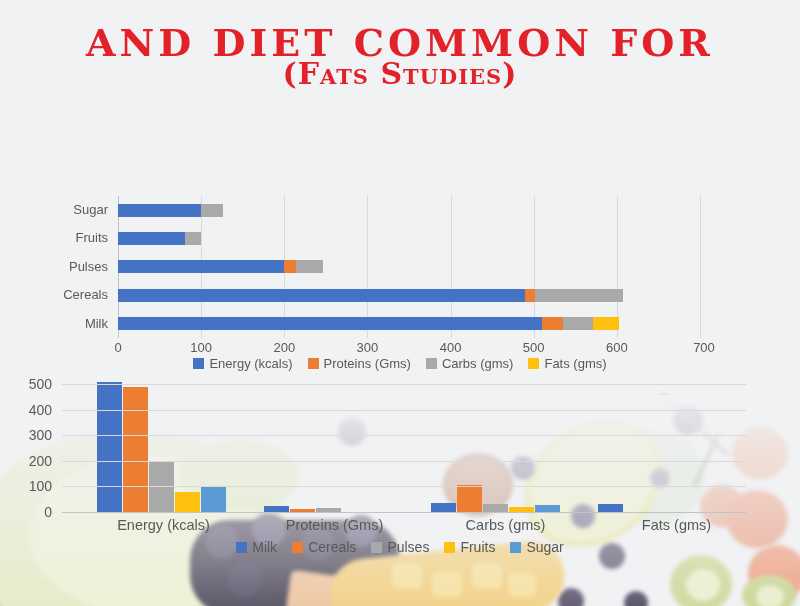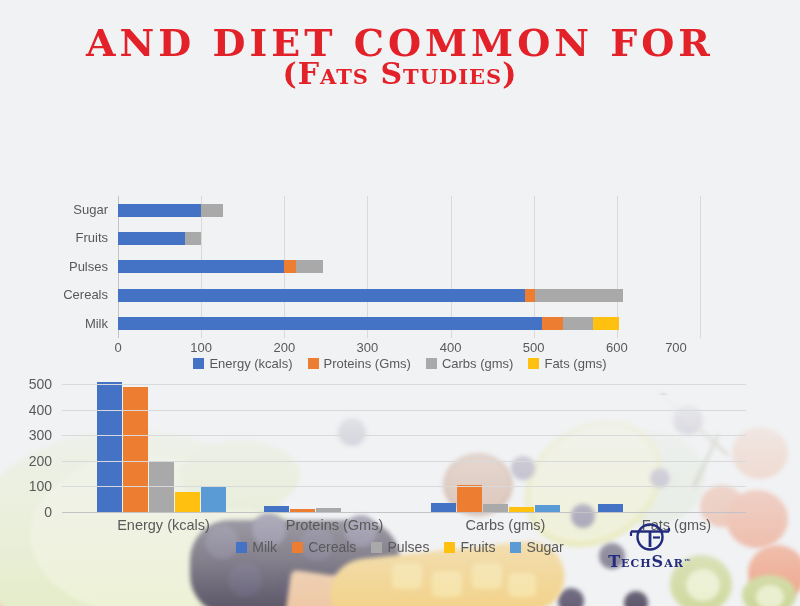--- a/index.html
+++ b/index.html
@@ -151,21 +151,21 @@
         <div class="hbar" style="left: 474.7px; width: 26.6px; top: 121.1px; background: rgb(255, 192, 16);"></div>
       </div>
     <div class="hticks" id="hticks">
         <div class="htick" style="left: 98px;">0</div>
         <div class="htick" style="left: 181.1px;">100</div>
         <div class="htick" style="left: 264.3px;">200</div>
         <div class="htick" style="left: 347.4px;">300</div>
         <div class="htick" style="left: 430.6px;">400</div>
         <div class="htick" style="left: 513.7px;">500</div>
         <div class="htick" style="left: 596.9px;">600</div>
-        <div class="htick" style="left: 656px;">700</div>
+        <div class="htick" style="left: 684px;">700</div>
       </div>
     <div class="legend hlegend" id="hlegend">
         <div class="item">
           <div class="sw" style="background: rgb(68, 114, 196);"></div>
           <div class="">Energy (kcals)</div>
         </div>
         <div class="item">
           <div class="sw" style="background: rgb(237, 125, 49);"></div>
           <div class="">Proteins (Gms)</div>
         </div>
@@ -249,25 +249,14 @@
           <div class="sw" style="background: rgb(255, 192, 16);"></div>
           <div class="">Fruits</div>
         </div>
         <div class="item">
           <div class="sw" style="background: rgb(91, 155, 213);"></div>
           <div class="">Sugar</div>
         </div>
       </div>
   </div>
 
-  <div class="logo">
-    <svg width="46" height="34" viewBox="0 0 46 34">
-      <circle cx="23" cy="17" r="12.5" fill="none" stroke="#232C7C" stroke-width="2.4"></circle>
-      <line x1="4" y1="11.5" x2="42" y2="11.5" stroke="#232C7C" stroke-width="2.6"></line>
-      <line x1="4" y1="11.5" x2="4" y2="16" stroke="#232C7C" stroke-width="2.2"></line>
-      <line x1="42" y1="11.5" x2="42" y2="8" stroke="#232C7C" stroke-width="2.2"></line>
-      <line x1="23" y1="11.5" x2="23" y2="27" stroke="#232C7C" stroke-width="2.8"></line>
-      <line x1="26" y1="17.5" x2="33" y2="17.5" stroke="#232C7C" stroke-width="2.2"></line>
-    </svg>
-    <div class="brand"><span>TechSar</span><span class="tm">™</span></div>
-  </div>
 
 </div>
 
 </body></html>

